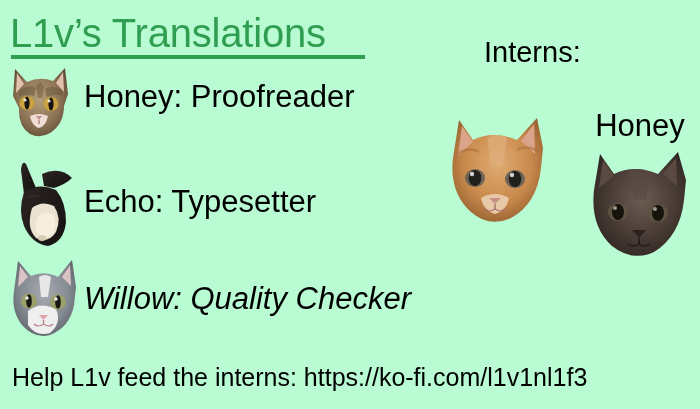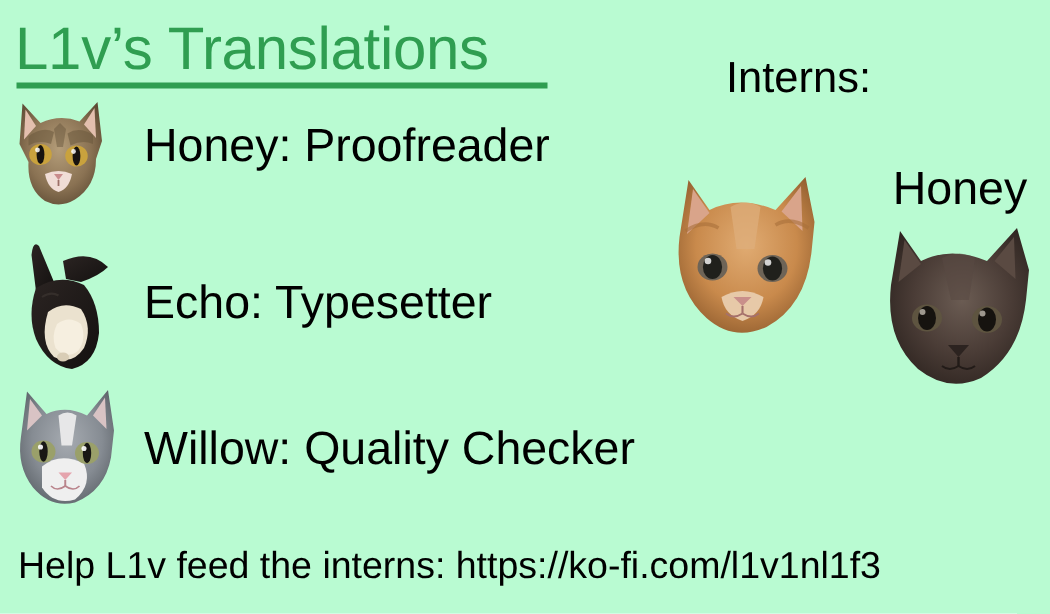--- a/index.html
+++ b/index.html
@@ -51,29 +51,29 @@
     left: 0;
     width: 530px;
     height: 80px;
   }
   #staff-row-0 { top: 62px; }
   #staff-row-1 { top: 158px; }
   #staff-row-2 { top: 255px; }
 
   .staff-label {
     position: absolute;
-    left: 96px;
+    left: 84px;
     font-size: 31px;
     line-height: 36px;
     color: #000;
     white-space: nowrap;
   }
   #staff-row-0 .staff-label { top: 17px; }
   #staff-row-1 .staff-label { top: 26px; }
-  #staff-row-2 .staff-label { top: 26px; }
+  #staff-row-2 .staff-label { top: 26px; font-style: italic; }
 
   .cat-avatar {
     position: absolute;
     left: 6px;
   }
 
   
   #interns-heading {
     position: absolute;
     left: 484px;

